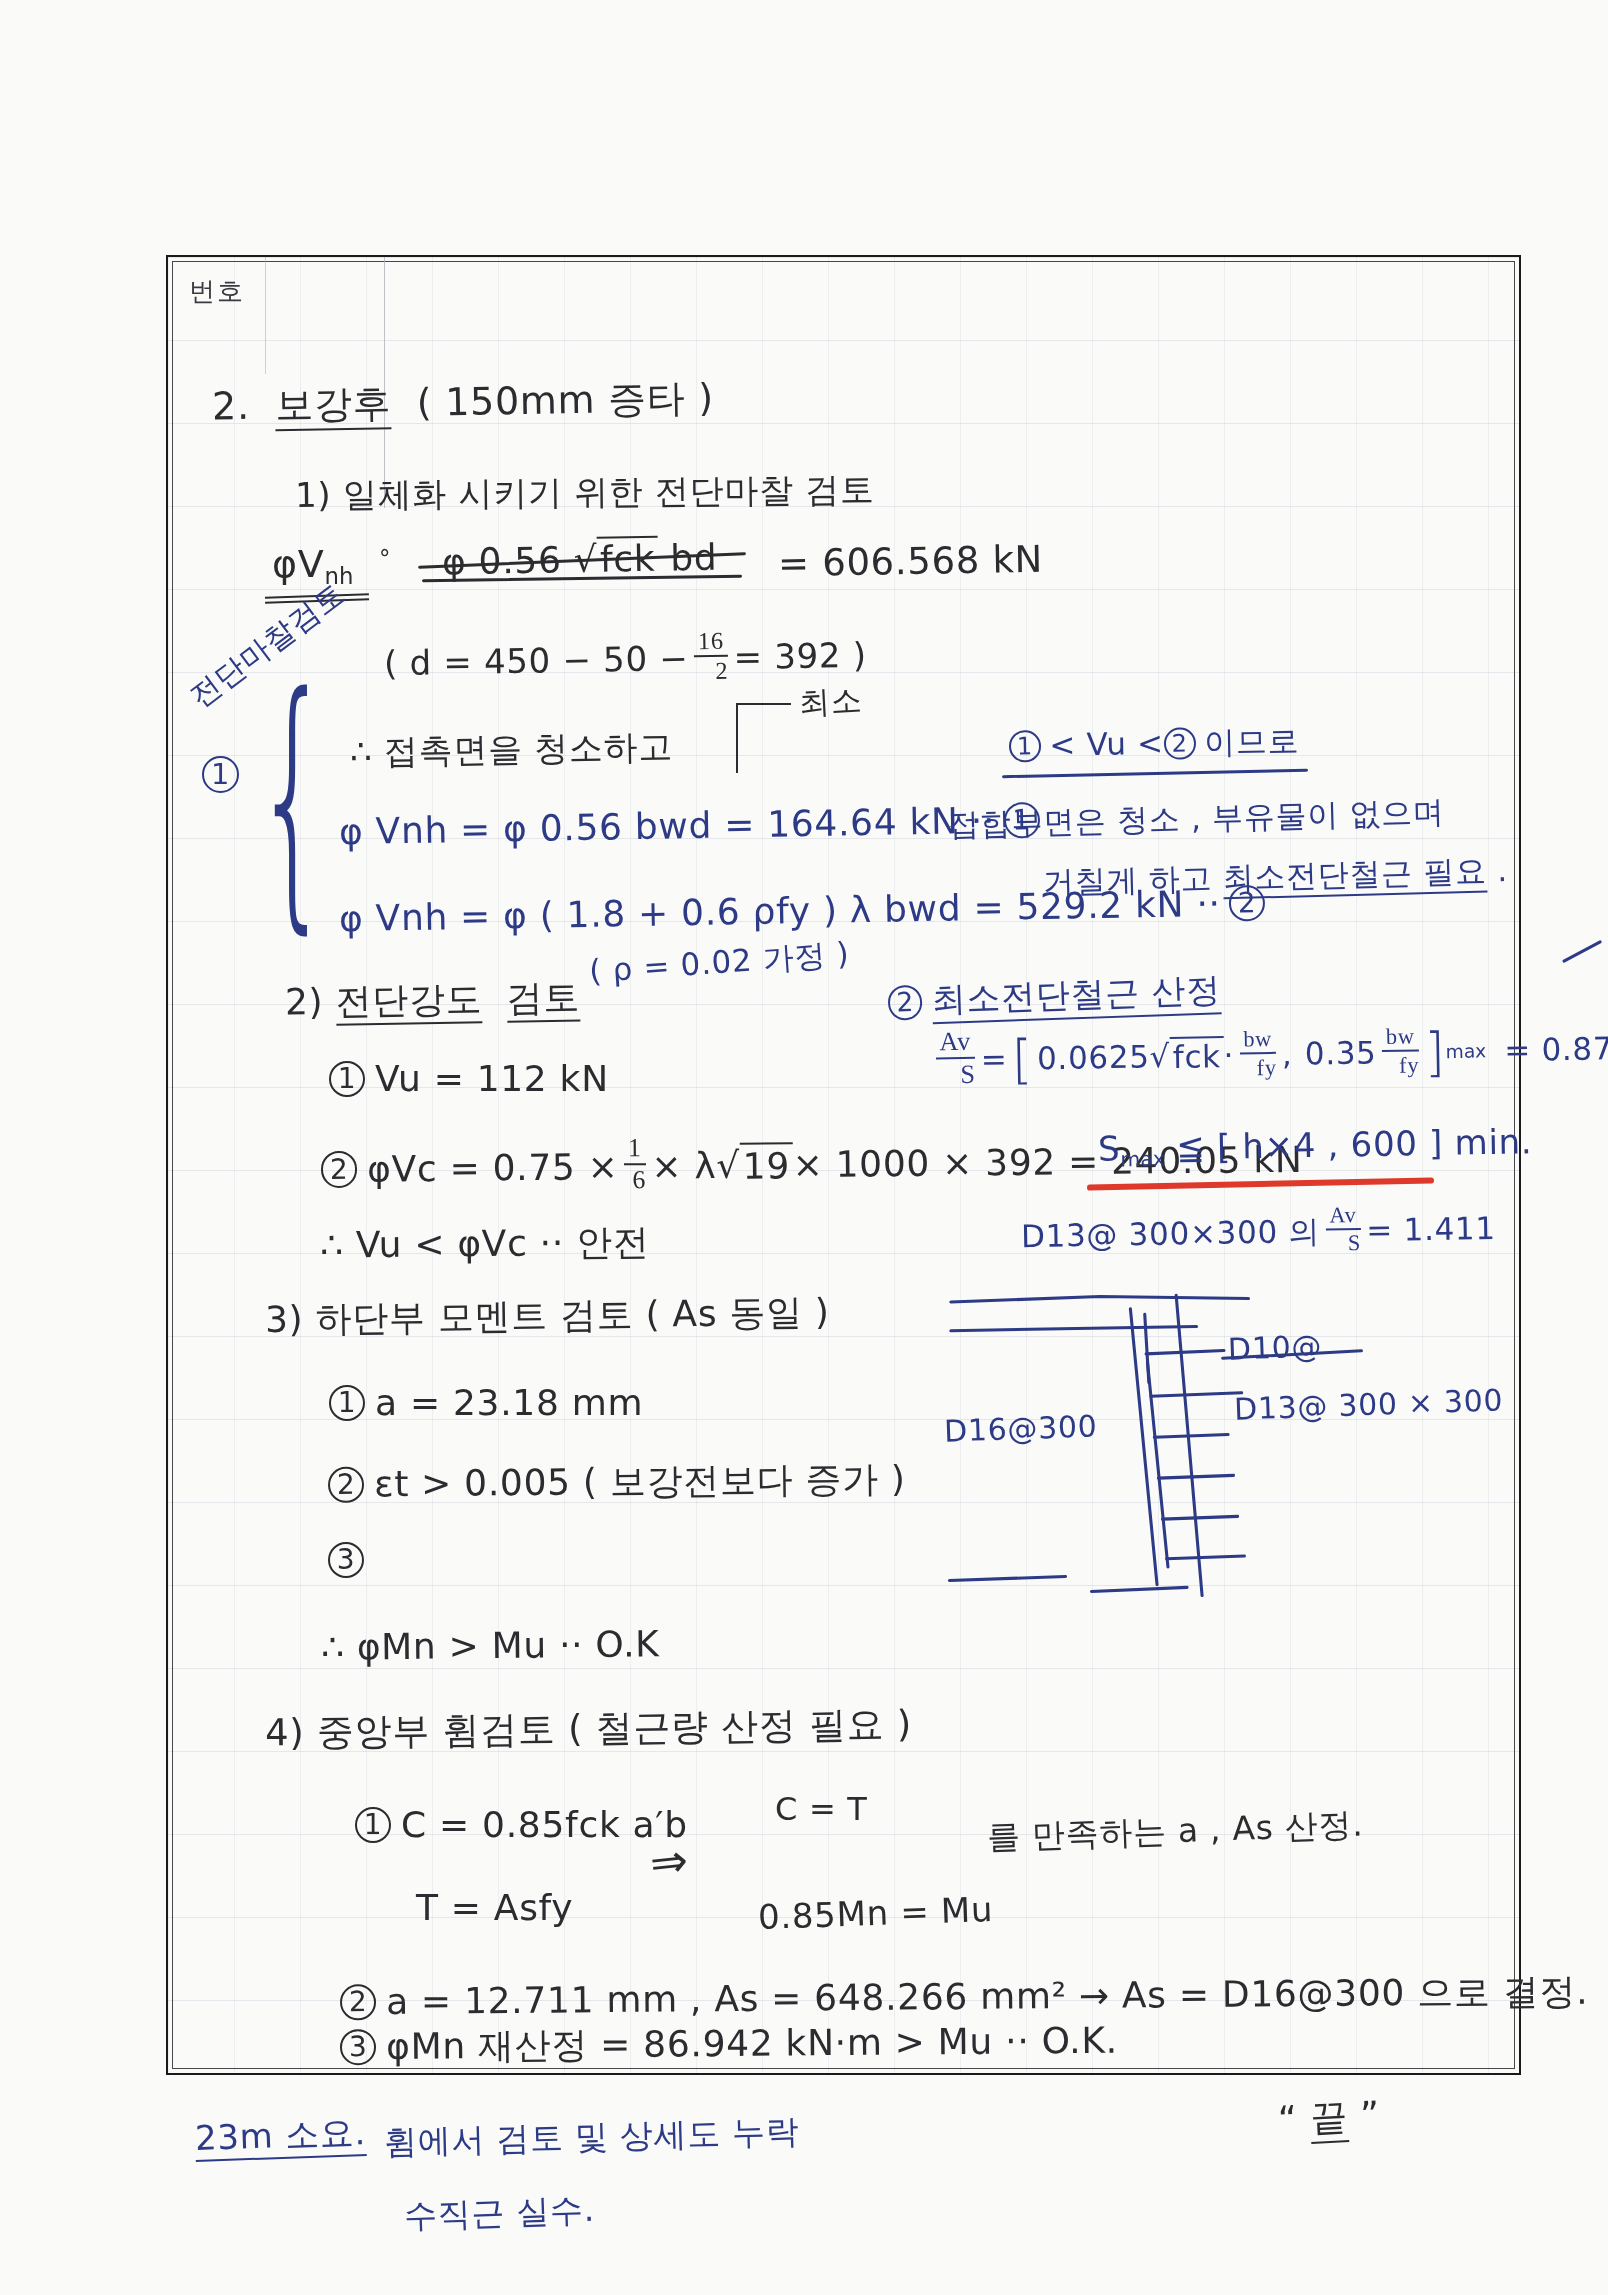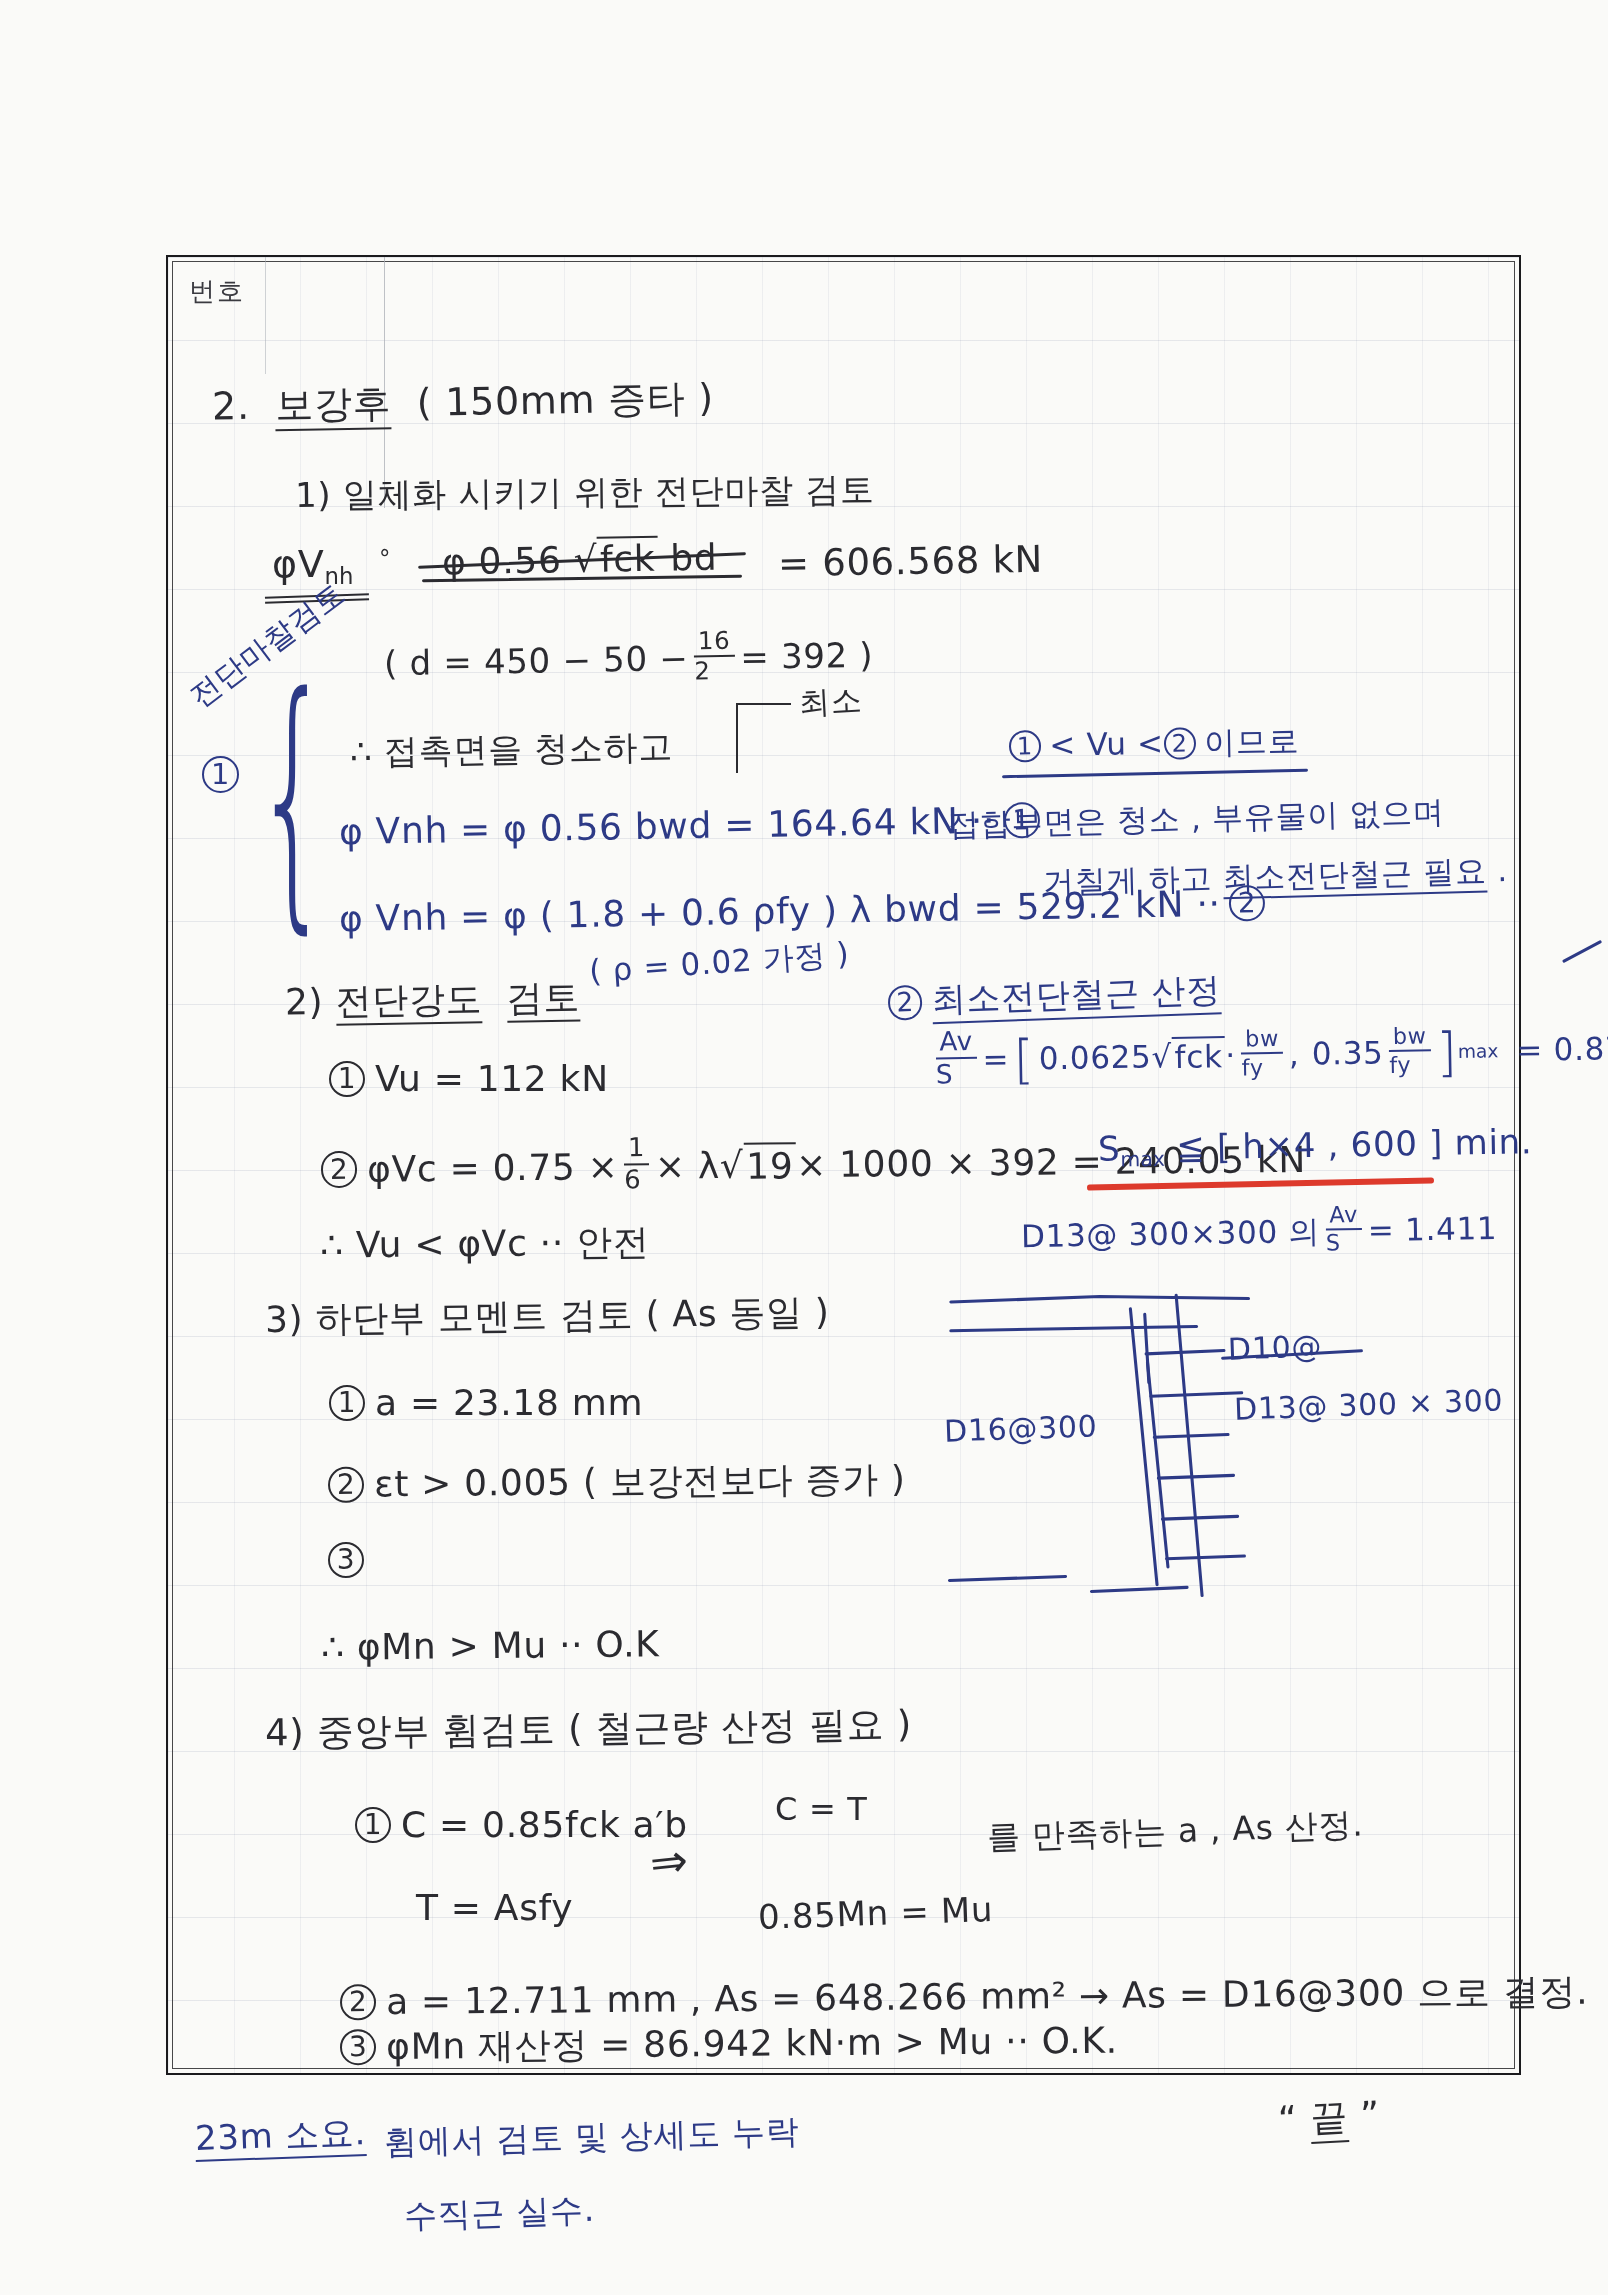--- a/index.html
+++ b/index.html
@@ -10,22 +10,22 @@
   .sheet{position:absolute;left:166px;top:255px;width:1351px;height:1816px;
          border:2.7px solid #1a1a1d;
          background-image:
            repeating-linear-gradient(to bottom, rgba(120,130,160,0.16) 0 1.4px, transparent 1.4px 83px),
            repeating-linear-gradient(to right, rgba(120,130,160,0.10) 0 1.4px, transparent 1.4px 66px);}
   .sheet-inner{position:absolute;inset:4.1px;border:1.4px solid rgba(26,26,29,0.8);pointer-events:none;}
   .vline{position:absolute;background:#a9aeb6;width:1.4px;}
   .circ{display:inline-flex;align-items:center;justify-content:center;
         width:1.15em;height:1.15em;border:2px solid currentColor;border-radius:50%;
         font-size:0.78em;line-height:1;margin-right:0.35em;vertical-align:-0.12em;flex:none;}
-  .frac{display:inline-flex;flex-direction:column;align-items:flex-start;vertical-align:middle;
-        line-height:1.05;font-size:0.72em;margin:0 5.5px;transform:translateY(-0.1em);}
+  .frac{display:inline-flex;flex-direction:column;align-items:flex-end;vertical-align:middle;
+        line-height:1.05;font-size:0.72em;margin:0 5.5px;transform:translateY(-0.1em);font-family:Liberation Serif, serif;}
   .fnum{border-bottom:2px solid currentColor;padding:0 4.1px 1.4px;}
   .fden{padding-top:1.4px;}
   .sqrtb{border-top:2px solid currentColor;padding:0 2.7px;}
   .sub{font-size:0.6em;vertical-align:-0.3em;letter-spacing:0;}
   .strike-line{position:absolute;background:#2b2b30;height:2.7px;border-radius:2px;}
   .hline{position:absolute;background:#2d3a86;height:2.7px;border-radius:2px;}
   .ul-red{position:absolute;background:#dd3a2c;height:5.5px;border-radius:2.7px;}
   .ulw{border-bottom:2.7px solid currentColor;padding-bottom:2px;}
   .row{display:flex;align-items:center;}
   svg{overflow:visible;}

